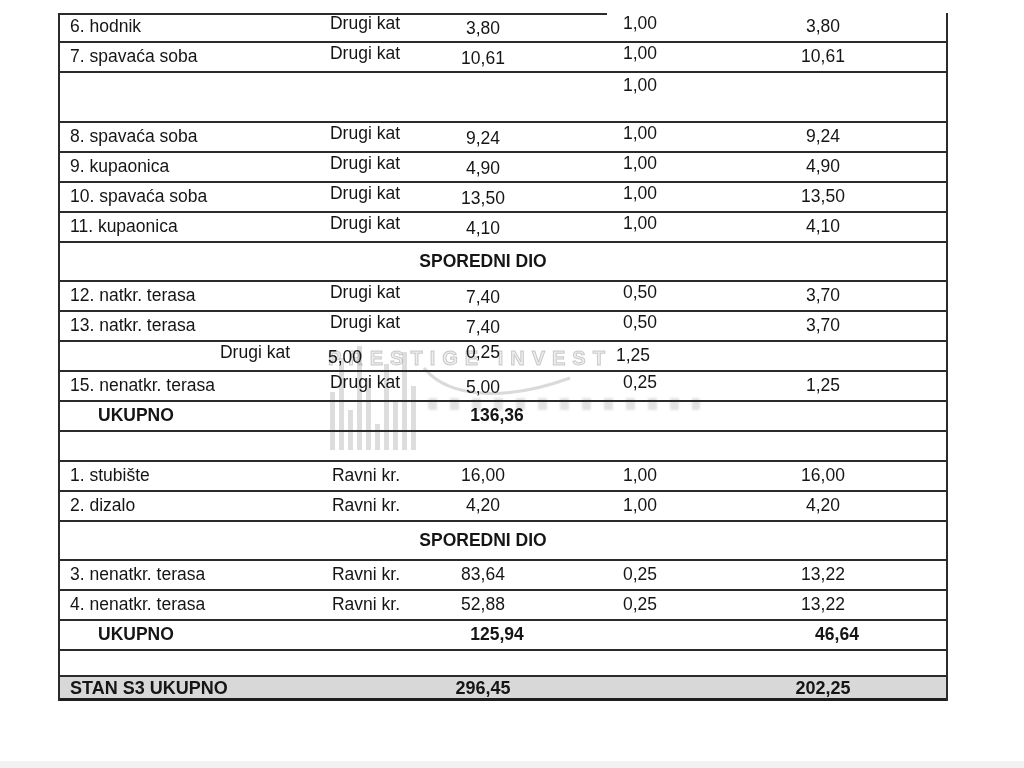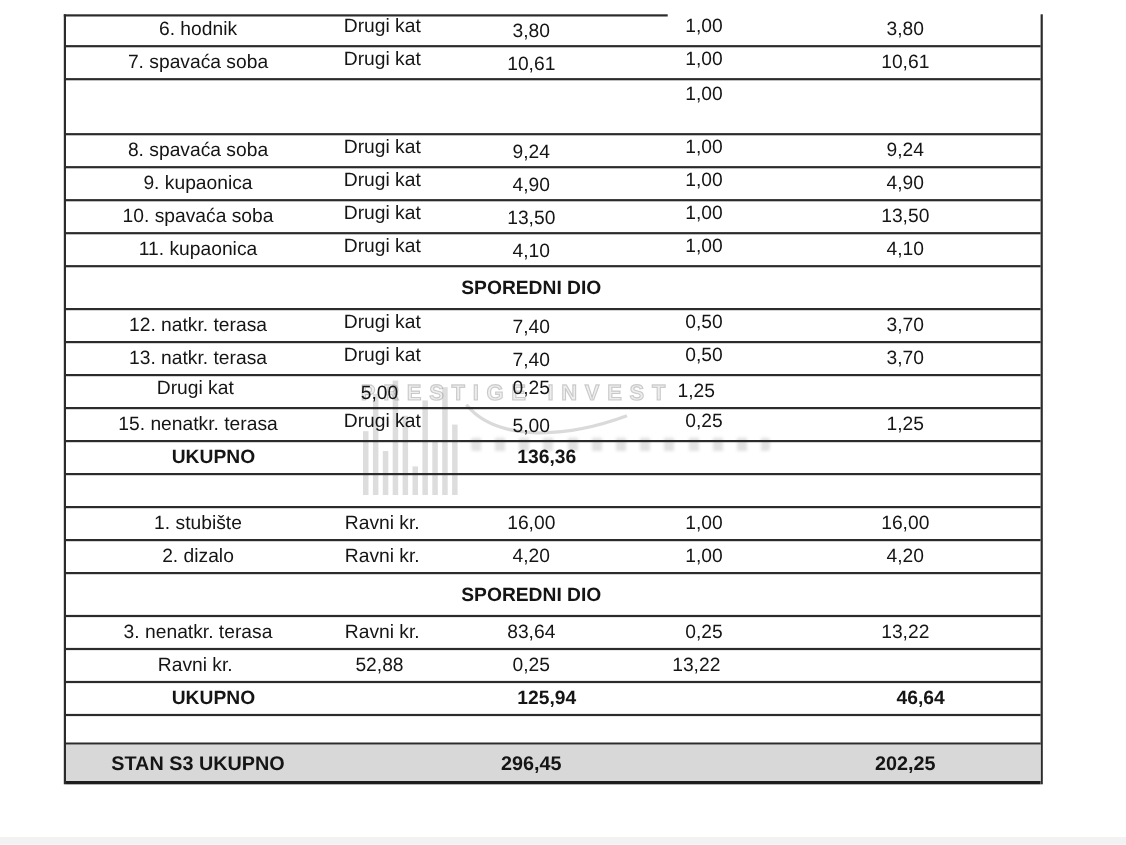--- a/index.html
+++ b/index.html
@@ -64,42 +64,42 @@
     display: grid;
     grid-template-columns: 230px 110px 166px 148px 1fr;
     align-items: center;
     height: 30px;
     box-sizing: border-box;
     border-bottom: 2px solid #2b2b2b;
     font-size: 17.5px;
     line-height: 1;
   }
   .row > div { overflow: visible; white-space: nowrap; }
-  .c1 { padding-left: 10px; text-align: center; }
-  .c2 { padding-left: 5px;  text-align: center; }
+  .c1 { padding-left: 10px; text-align: left; }
+  .c2 { padding-left: 5px;  text-align: right; }
   .c3, .c4 { text-align: center; }
   .c5 { text-align: center; padding-right: 14px; }
 
   
   .s1 .c2, .s1 .c4 { transform: translateY(-3px); }
   .s1 .c3 { transform: translateY(2px); }
 
   .coef-only { height: 50px; align-items: start; }
   .coef-only .c4 { padding-top: 4px; transform: none; }
 
   .group { height: 39px; }
   .group .c1, .group .c3 { font-weight: 700; }
 
   .total .c1, .total .c3, .total .c5 { font-weight: 700; margin-left: 28px; }
 
   .spacer    { height: 30px; }
   .spacer-sm { height: 26px; }
 
   .grand {
-    height: 36px;
+    height: 24px;
     background: #d8d8d8;
     border-bottom: 3px solid #1e1e1e;
   }
   .grand .c1, .grand .c3, .grand .c5 { font-weight: 700; font-size: 18px; }
 
   
   .bottom-strip {
     position: absolute; left: 0; bottom: 0;
     width: 1024px; height: 7px;
     background: #f2f2f2;
@@ -242,20 +242,21 @@
         <div class="c5"></div>
       </div>
       <div class="row item s2">
         <div class="c1">3. nenatkr. terasa</div>
         <div class="c2">Ravni kr.</div>
         <div class="c3">83,64</div>
         <div class="c4">0,25</div>
         <div class="c5">13,22</div>
       </div>
       <div class="row item s2">
+        <div class="c1">4. nenatkr. terasa</div>
         <div class="c2">Ravni kr.</div>
         <div class="c3">52,88</div>
         <div class="c4">0,25</div>
         <div class="c5">13,22</div>
       </div>
       <div class="row total">
         <div class="c1">UKUPNO</div>
         <div class="c2"></div>
         <div class="c3">125,94</div>
         <div class="c4"></div>

